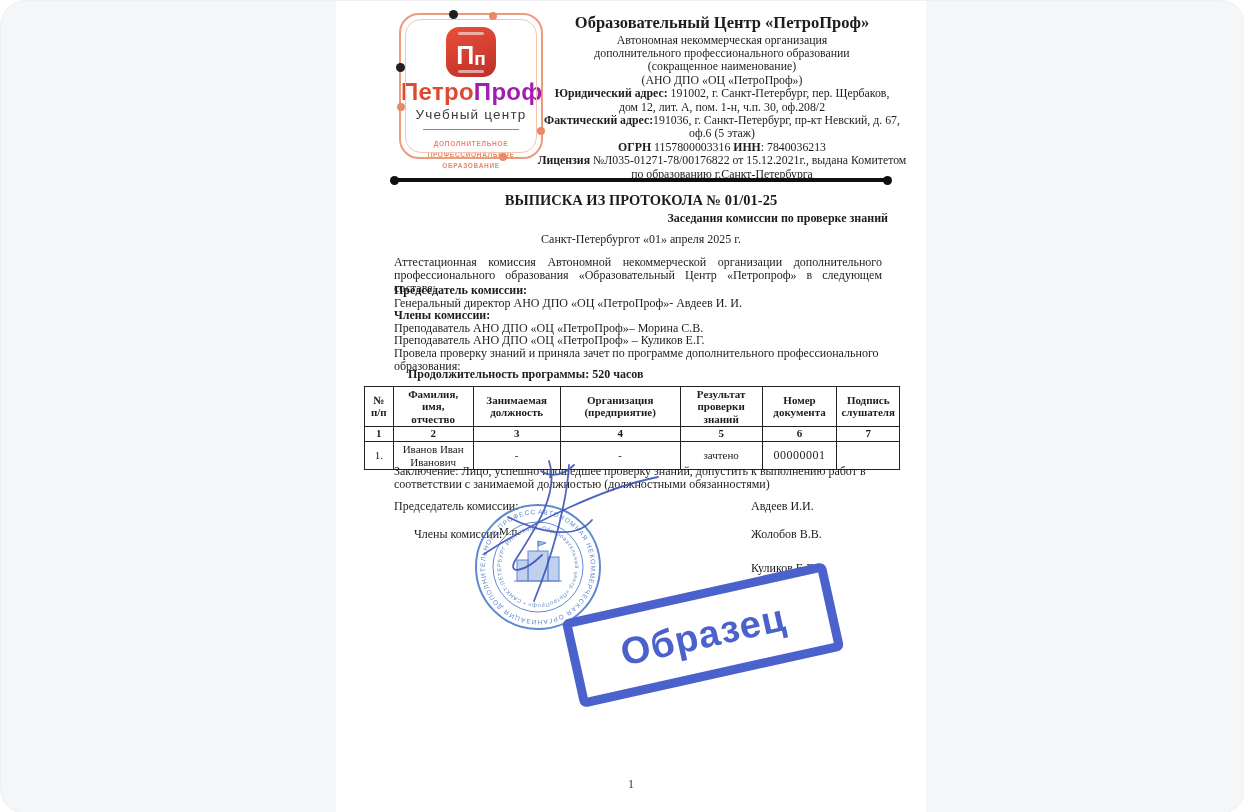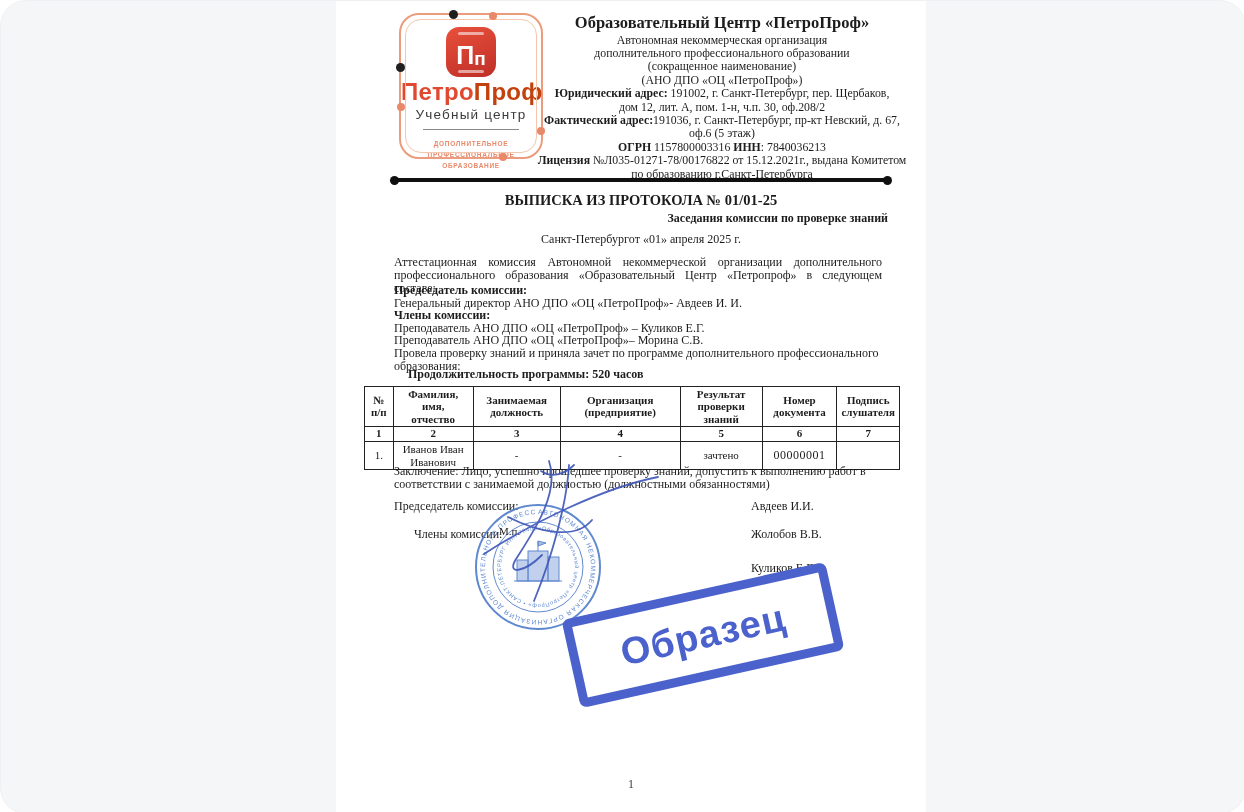--- a/index.html
+++ b/index.html
@@ -9,21 +9,21 @@
   
   .logo{position:absolute;left:63px;top:12px;width:140px;height:142px;border:2px solid #eb9c7d;border-radius:20px;text-align:center;font-family:"Liberation Sans",sans-serif;}
   .logo::before{content:"";position:absolute;inset:4px;border:1px solid #f4c6ad;border-radius:16px;}
   .logo-icon{position:relative;width:50px;height:50px;margin:12px auto 2px;border-radius:13px;background:linear-gradient(160deg,#e8503a,#bf2f28);color:#fff;font-weight:bold;display:flex;align-items:flex-end;justify-content:center;padding-bottom:9px;box-sizing:border-box;}
   .logo-icon::before,.logo-icon::after{content:"";position:absolute;left:12px;right:12px;height:3px;background:rgba(255,255,255,.55);border-radius:2px;}
   .logo-icon::before{top:5px;} .logo-icon::after{bottom:4px;}
   .logo-icon .big{font-size:25px;line-height:1;}
   .logo-icon .small{font-size:19px;line-height:1;}
   .brand{font-size:24px;font-weight:bold;letter-spacing:.3px;line-height:1.05;}
   .brand .accent{color:#e0492f;}
-  .brand .rest{color:#c2410c;}
+  .brand .rest{color:#a21caf;}
   .logo-sub{font-size:13.5px;color:#3c3c3c;margin-top:3px;letter-spacing:1.2px;}
   .logo-line{width:96px;height:1px;background:#8a8a8a;margin:7px auto 8px;}
   .logo-tagline{font-size:6.5px;font-weight:bold;color:#e8896a;letter-spacing:.7px;line-height:1.7;}
   .dot{position:absolute;border-radius:50%;}
   .dot.black{background:#1f1f1f;width:9px;height:9px;}
   .dot.orange{background:#e8896a;width:8px;height:8px;}
   .dot.d1{left:48px;top:-5px;} .dot.d2{left:88px;top:-3px;}
   .dot.d3{left:-5px;top:48px;} .dot.d4{left:-4px;top:88px;}
   .dot.d5{right:-4px;top:112px;} .dot.d6{left:98px;bottom:-4px;}
 
@@ -125,22 +125,22 @@
     <div class="meta">
       <span>Санкт-Петербург</span>
       <span>от «01» апреля 2025 г.</span>
     </div>
 
     <div class="paragraph">Аттестационная комиссия Автономной некоммерческой организации дополнительного профессионального образования «Образовательный Центр «Петропроф» в следующем составе:</div>
     <div class="blines">
         <div class="bline bold">Председатель комиссии:</div>
         <div class="bline">Генеральный директор АНО ДПО «ОЦ «ПетроПроф»- Авдеев И. И.</div>
         <div class="bline bold">Члены комиссии:</div>
+        <div class="bline">Преподаватель АНО ДПО «ОЦ «ПетроПроф»– Морина С.В.</div>
         <div class="bline">Преподаватель АНО ДПО «ОЦ «ПетроПроф» – Куликов Е.Г.</div>
-        <div class="bline">Преподаватель АНО ДПО «ОЦ «ПетроПроф»– Морина С.В.</div>
         <div class="bline">Провела проверку знаний и приняла зачет по программе дополнительного профессионального образования:</div>
       </div>
     <div class="program">Продолжительность программы: 520 часов</div>
 
     <table class="results">
       <colgroup>
         <col class="c1">
           <col class="c2">
           <col class="c3">
           <col class="c4">

